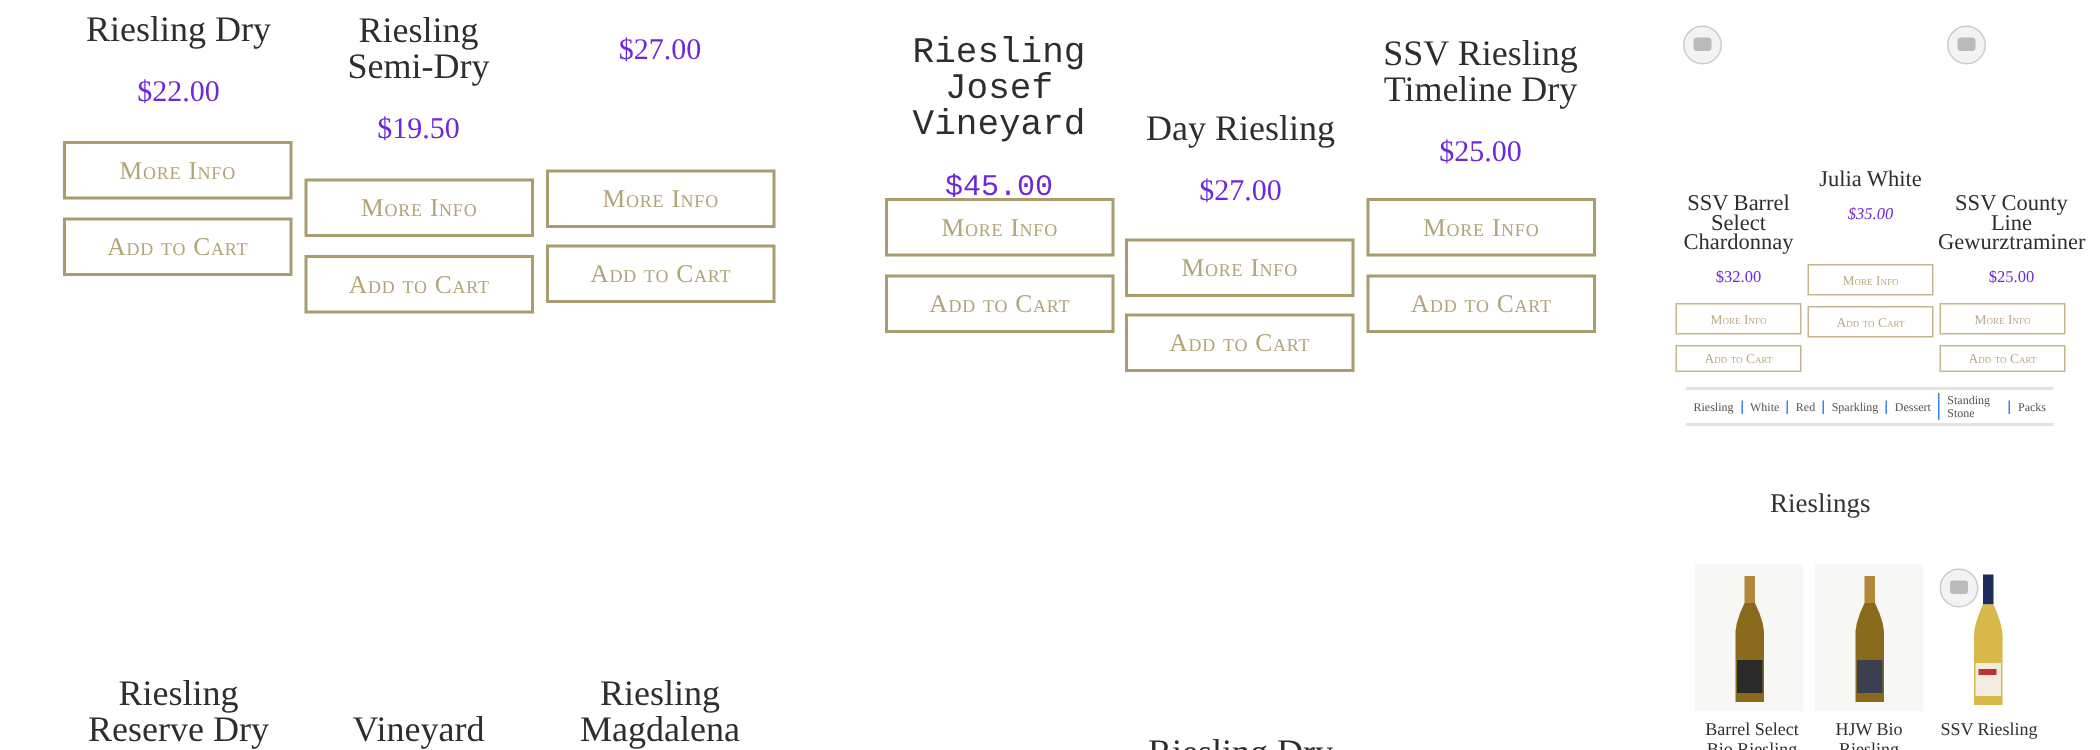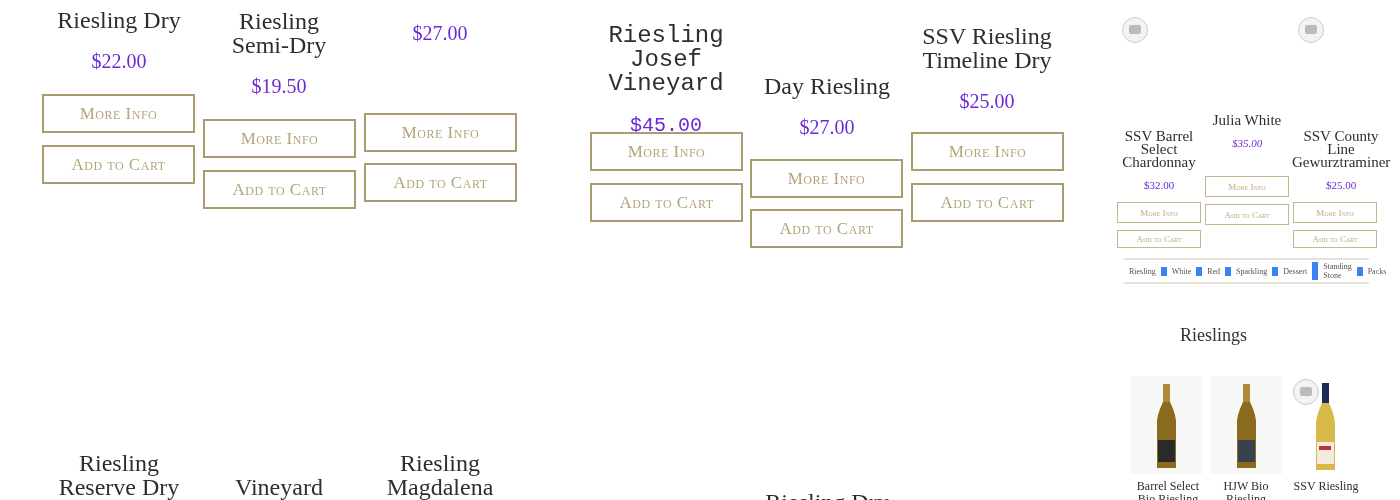--- a/index.html
+++ b/index.html
@@ -15,21 +15,21 @@
   .sm .price { font-size:11px; }
   .sm-btn { position:absolute; box-sizing:border-box; border:1px solid #c2b78f; background:#fff;
             color:#b9ab82; font-variant:small-caps; font-size:9px; display:flex;
             align-items:center; justify-content:center; }
   .badge { position:absolute; width:24px; height:24px; border-radius:50%;
            border:1px solid #ccc; background:#f3f3f3; }
   .badge::after { content:""; position:absolute; left:6px; top:7px; width:12px; height:9px; background:#bbb; border-radius:2px; }
   .catnav { position:absolute; left:1124px; top:258px; width:245px; height:22px;
             border-top:2px solid #e7e3d6; border-bottom:2px solid #e7e3d6;
             display:flex; align-items:center; font-size:8px; color:#555; }
-  .catnav span { padding:0 5px; border-left:6px solid #3b82f6; }
+  .catnav span { padding:0 5px; border-left:1px solid #3b82f6; }
   .catnav span:first-child { border-left:none; }
   .bottle { position:absolute; }
 </style>
 </head>
 <body>
 
 <div class="prod" style="left:40px;top:8px;width:158px;">
   <div class="name"><span>Riesling Dry</span></div>
   <div class="price" style="margin-top:18px;">$22.00</div>
 </div>

